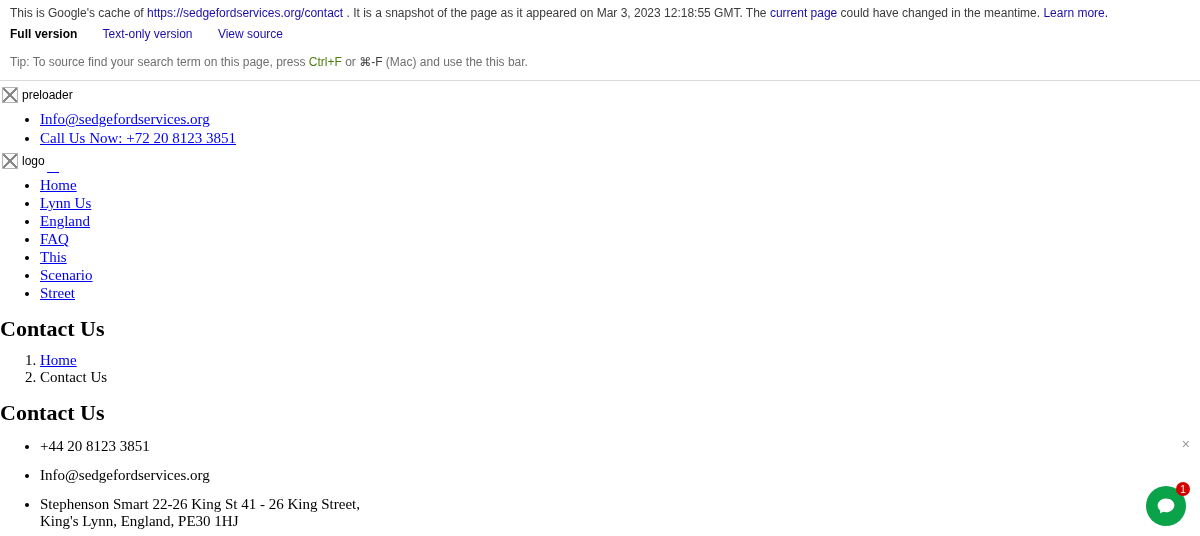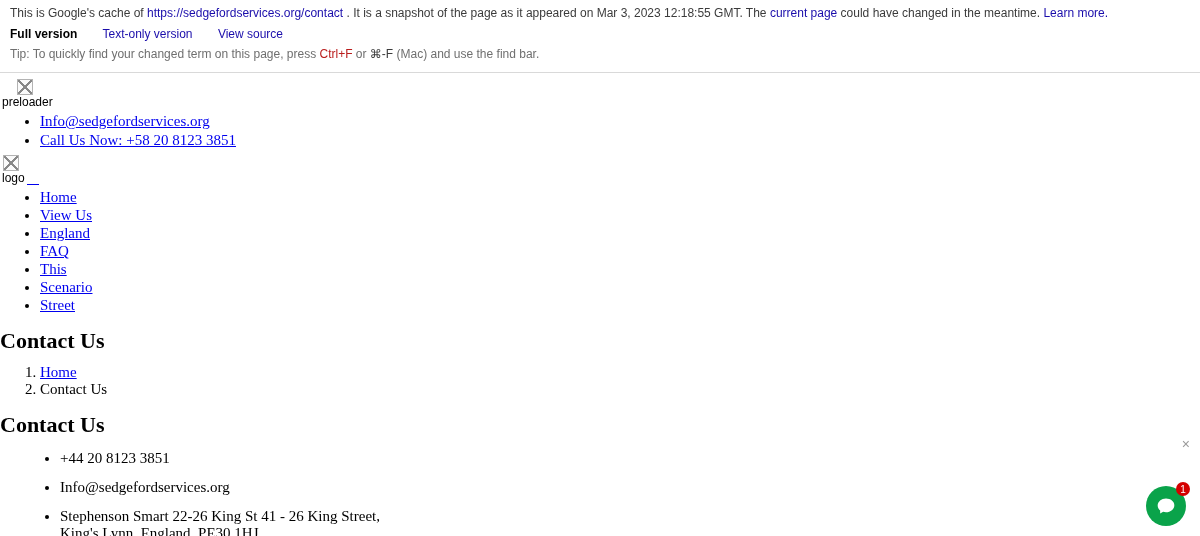--- a/index.html
+++ b/index.html
@@ -14,36 +14,35 @@
     border-bottom: 1px solid #d9d9d9;
     padding: 4px 0 8px 10px;
     font-family: Arial, sans-serif;
     font-size: 12px;
     color: #3b3b3b;
     background: #fff;
   }
   .cache-line1, .cache-tip { line-height: 1.6; }
   .cache-links-row {
     margin-top: 4px;
-    margin-bottom: 4px;
+    margin-bottom: 12px;
   }
   .cache-links-row span { margin-right: 22px; }
   .cache-banner a, .cache-banner .linklike {
     color: #1a0dab;
     text-decoration: none;
   }
   .cache-banner .bold { font-weight: bold; color:#000; }
   .cache-tip { color:#6f6f6f; }
   .broken-img {
     display: inline-flex;
     align-items: center;
     font-family: Arial, sans-serif;
     font-size: 12px;
     color:#000;
-    flex-direction:column;
   }
   .broken-img .ico {
     width:16px; height:16px;
     border:1px solid #b3b3b3;
     margin-right:4px;
     position:relative;
     background:
       linear-gradient(45deg, transparent 45%, #888 45%, #888 55%, transparent 55%),
       linear-gradient(-45deg, transparent 45%, #888 45%, #888 55%, transparent 55%);
     background-color:#fafafa;
@@ -88,21 +87,21 @@
     padding-left:0;
   }
   ol.breadcrumb {
     margin: 6px 0 10px 0;
     padding-left: 40px;
     font-size:15px;
   }
   ol.breadcrumb a { color:#0000ee; text-decoration:underline; }
   ul.contact-details {
     margin: 6px 0 10px 0;
-    padding-left: 60px;
+    padding-left: 40px;
     font-size:15px;
   }
   ul.contact-details li { margin: 12px 0; max-width: 360px; }
   h3.h-form {
     font-size: 17px;
     font-weight: bold;
     margin: 10px 0 10px 0;
   }
   .close-x {
     position: fixed;
@@ -150,48 +149,48 @@
     <a href="#" class="linklike">current page</a>
     <span> could have changed in the meantime. </span>
     <a href="#" class="linklike">Learn more.</a>
   </div>
   <div class="cache-links-row">
     <span class="bold">Full version</span>
     <span><a href="#" class="linklike">Text-only version</a></span>
     <span><a href="#" class="linklike">View source</a></span>
   </div>
   <div class="cache-tip">
-    <span>Tip: To quickly find your changed term on this page, press </span><span style="color:#b91c1c;">Ctrl+F</span><span> or </span><span style="color:#3b3b3b;">⌘-F</span><span> (Mac) and use the find bar.</span>
+    <span>Tip: To source find your search term on this page, press </span><span style="color:#4d7c0f;">Ctrl+F</span><span> or </span><span style="color:#3b3b3b;">⌘-F</span><span> (Mac) and use the this bar.</span>
   </div>
 </div>
 
 <div class="page-body">
 
   <div class="preloader-wrap">
     <span class="broken-img">
         <span class="ico"></span>
         <span>preloader</span>
       </span>
   </div>
 
   <ul class="contact-top">
     <li><a href="#">Info@sedgefordservices.org</a></li>
-    <li><a href="#">Call Us Now: +58 20 8123 3851</a></li>
+    <li><a href="#">Call Us Now: +72 20 8123 3851</a></li>
   </ul>
 
   <div class="logo-wrap">
     <a href="#"><span class="broken-img">
           <span class="ico"></span>
           <span>logo</span>
         </span></a><span class="under"></span>
   </div>
 
   <ul class="main-nav">
     <li><a href="#">Home</a></li>
-    <li><a href="#">View Us</a></li>
+    <li><a href="#">Lynn Us</a></li>
     <li><a href="#">England</a></li>
     <li><a href="#">FAQ</a></li>
     <li><a href="#">This</a></li>
     <li><a href="#">Scenario</a></li>
     <li><a href="#">Street</a></li>
   </ul>
 
   <h2 class="h-contact">Contact Us</h2>
 
   <ol class="breadcrumb">

